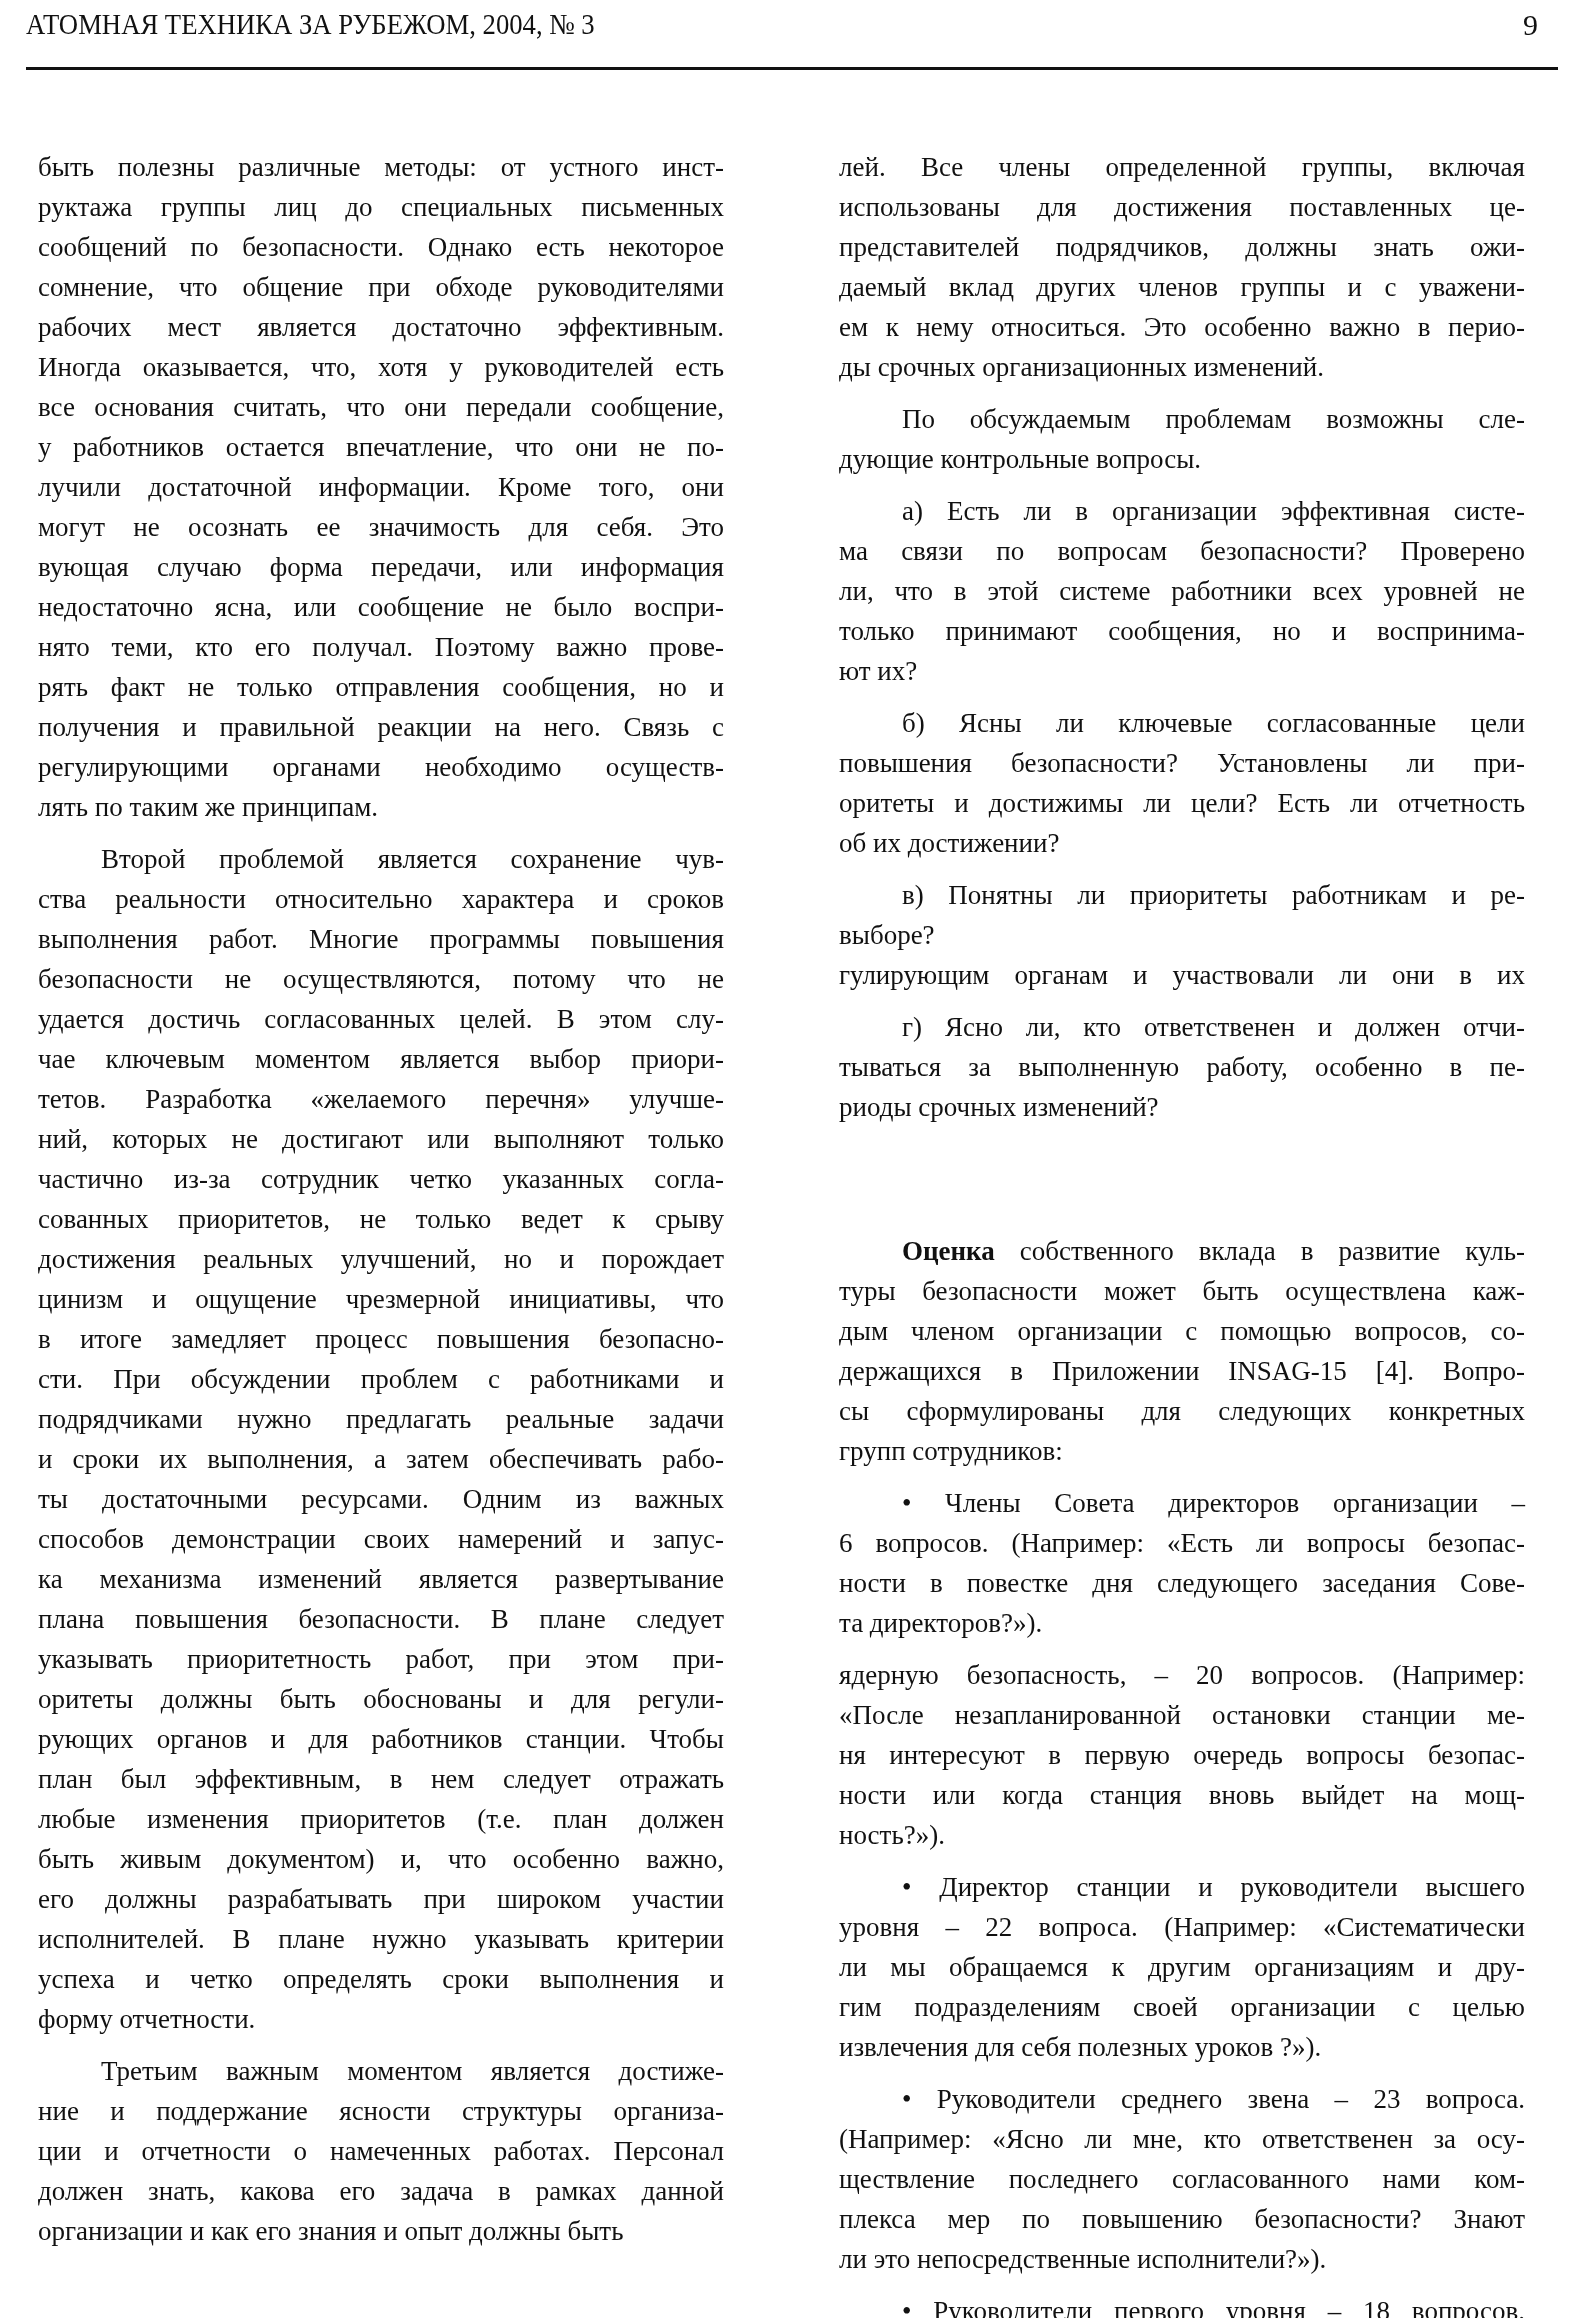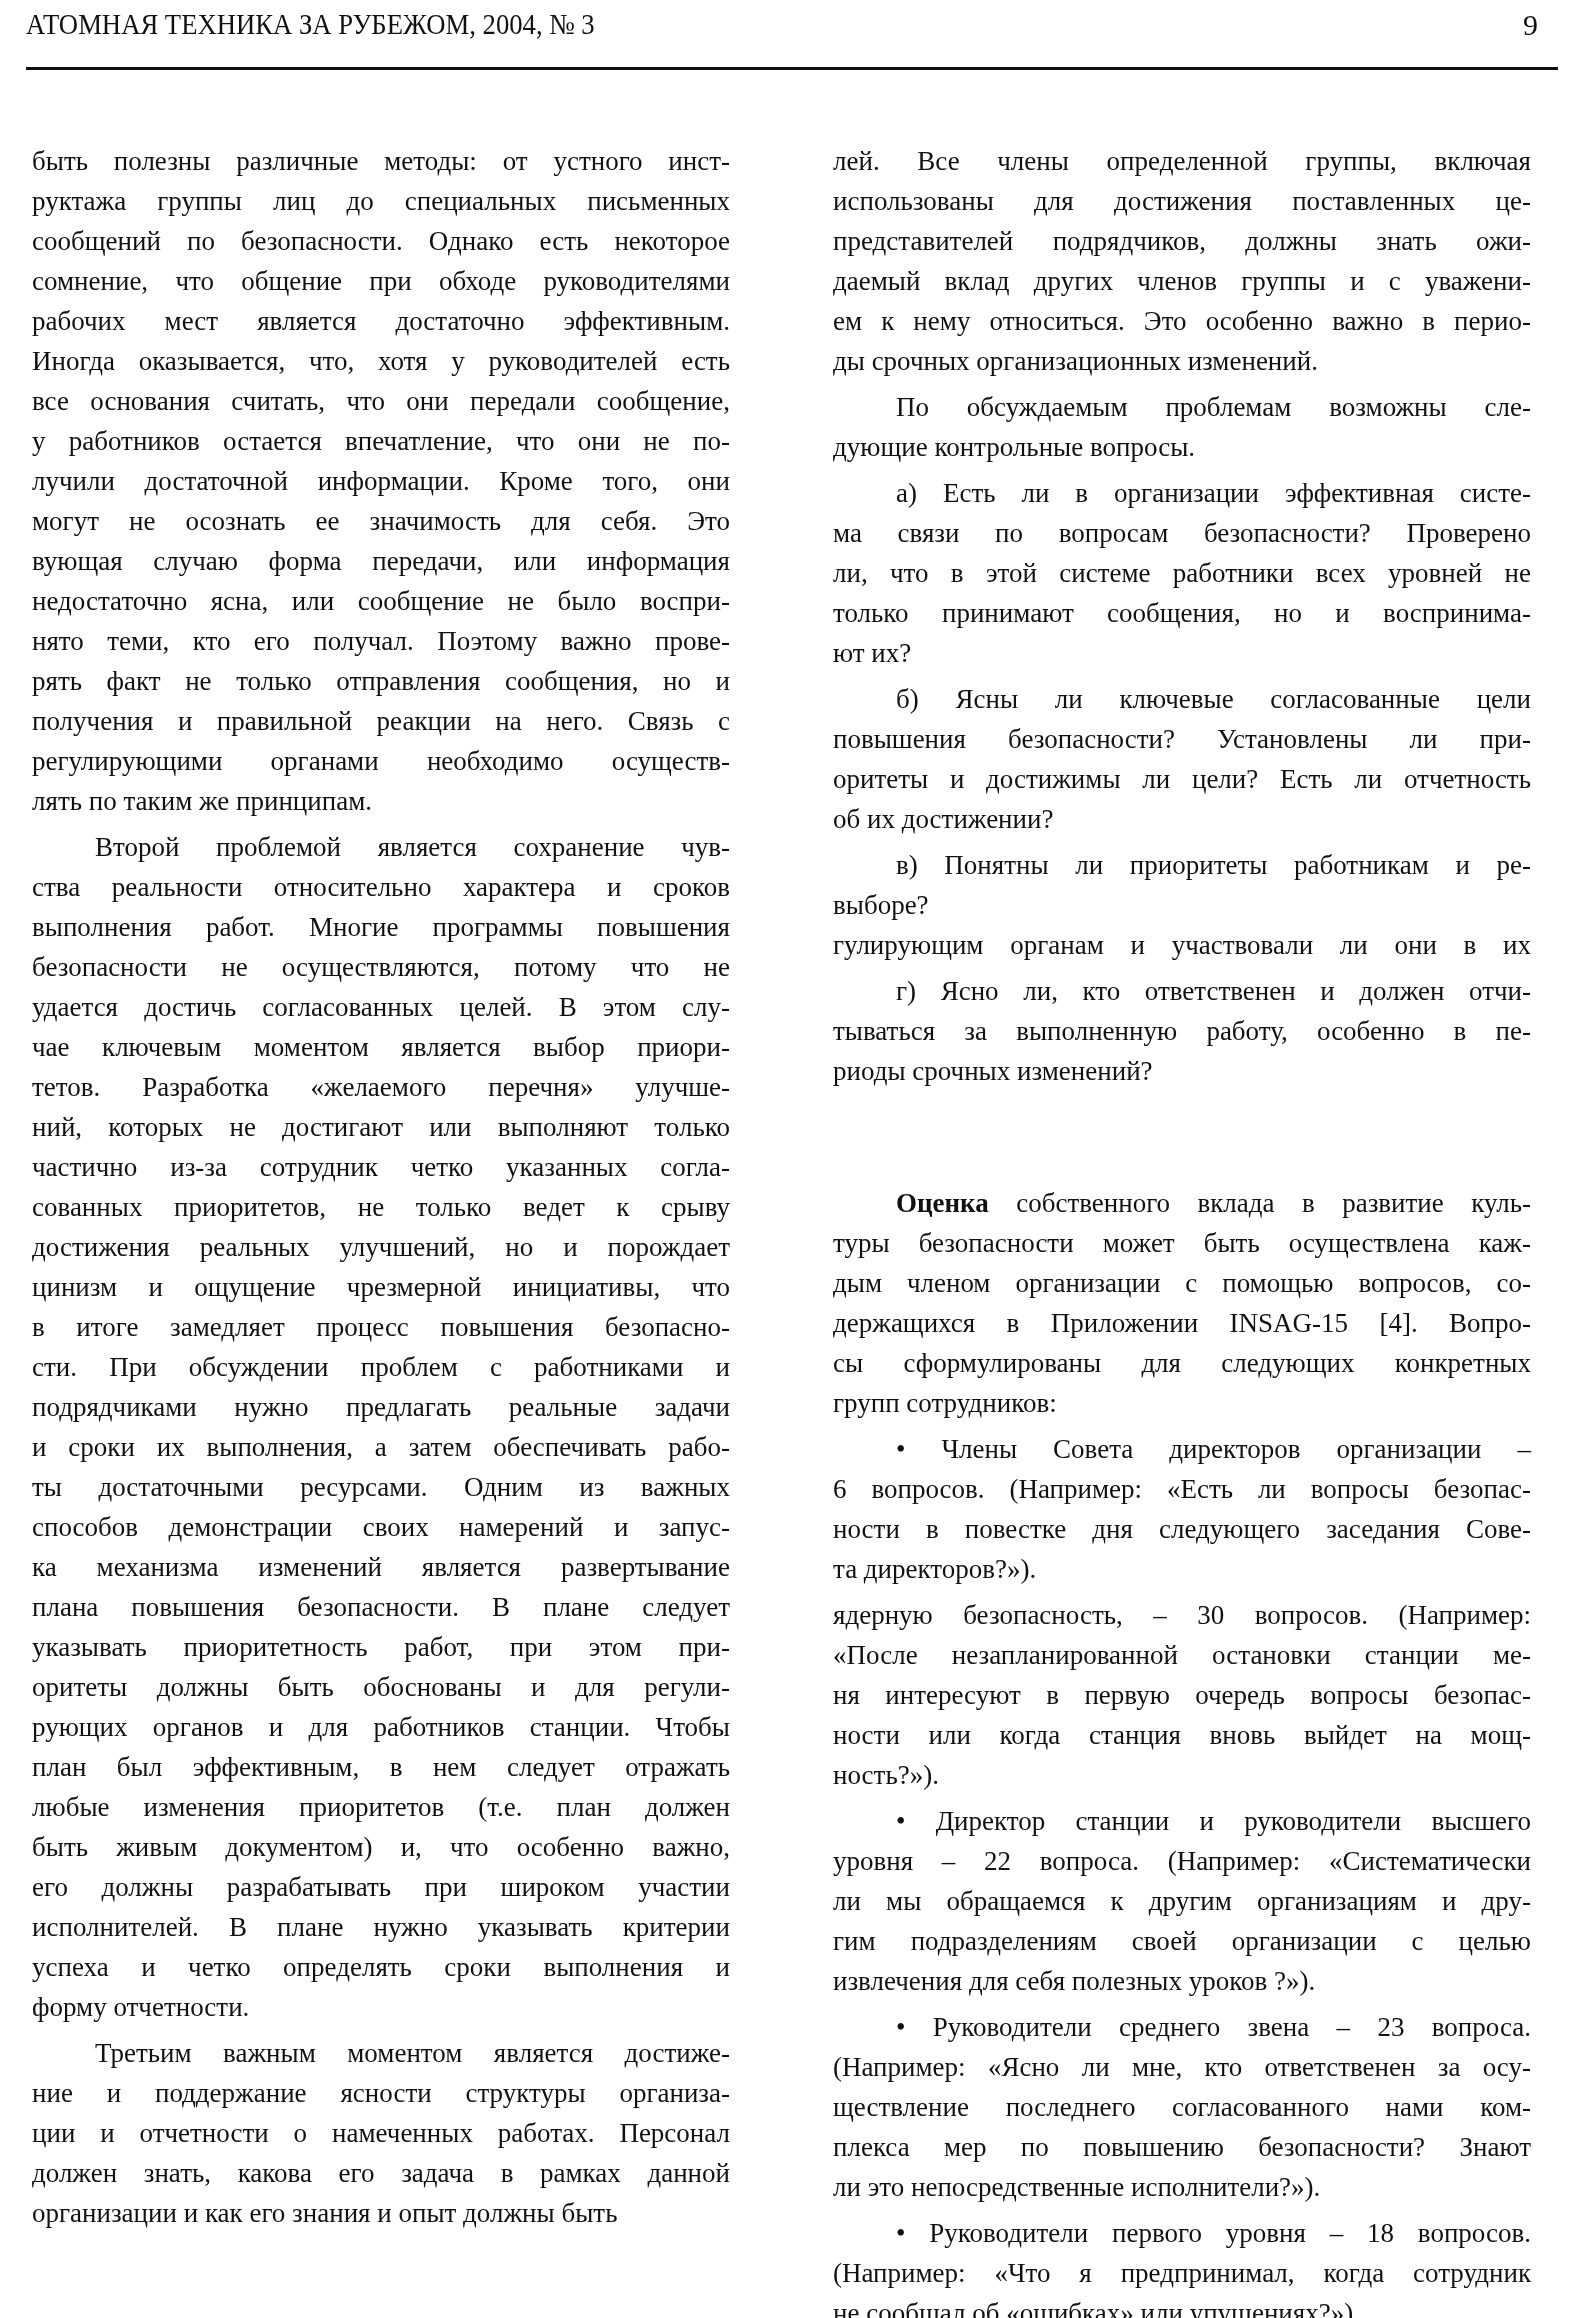--- a/index.html
+++ b/index.html
@@ -5,21 +5,21 @@
   html, body { margin: 0; padding: 0; background: #ffffff; }
   body { width: 1578px; height: 2319px; position: relative; overflow: hidden;
          font-family: "Liberation Serif", "DejaVu Serif", serif; color: #111; }
   .header { position: absolute; left: 26px; top: 8px; width: 1525px; height: 46px; }
   .header-title { position: absolute; left: 0; top: 0; font-size: 29px; letter-spacing: 0px; transform: scaleX(0.92); transform-origin: left top; }
   .header-page { position: absolute; right: 13px; top: 0; font-size: 30px; }
   .header-rule { position: absolute; left: 26px; top: 67px; width: 1532px; height: 3.3px; background: #111; }
   .col { position: absolute; top: 135px; width: 710px; font-size: 27px; line-height: 40px; text-align: justify; }
   .col-left { left: 26px; }
   .col-right { left: 827px; }
-  .col p { margin: 6px; text-indent: 0; hyphens: manual; }
+  .col p { margin: 12px; text-indent: 0; hyphens: manual; }
   .col .line { display: block; white-space: nowrap; text-align: justify; text-align-last: justify; }
   .col .line.last { text-align-last: left; }
   .col .line.ind { padding-left: 63px; }
   .spacer { height: 80px; }
   b { font-weight: bold; }
 </style>
 </head>
 <body>
 
 <div class="header">
@@ -133,21 +133,21 @@
       <span class="line">сы сформулированы для следующих конкретных</span>
       <span class="line last">групп сотрудников:</span>
     </p>
     <p>
       <span class="line ind">• Члены Совета директоров организации –</span>
       <span class="line">6 вопросов. (Например: «Есть ли вопросы безопас-</span>
       <span class="line">ности в повестке дня следующего заседания Сове-</span>
       <span class="line last">та директоров?»).</span>
     </p>
     <p>
-      <span class="line">ядерную безопасность, – 30 вопросов. (Например:</span>
+      <span class="line">ядерную безопасность, – 20 вопросов. (Например:</span>
       <span class="line">«После незапланированной остановки станции ме-</span>
       <span class="line">ня интересуют в первую очередь вопросы безопас-</span>
       <span class="line">ности или когда станция вновь выйдет на мощ-</span>
       <span class="line last">ность?»).</span>
     </p>
     <p>
       <span class="line ind">• Директор станции и руководители высшего</span>
       <span class="line">уровня – 22 вопроса. (Например: «Систематически</span>
       <span class="line">ли мы обращаемся к другим организациям и дру-</span>
       <span class="line">гим подразделениям своей организации с целью</span>

